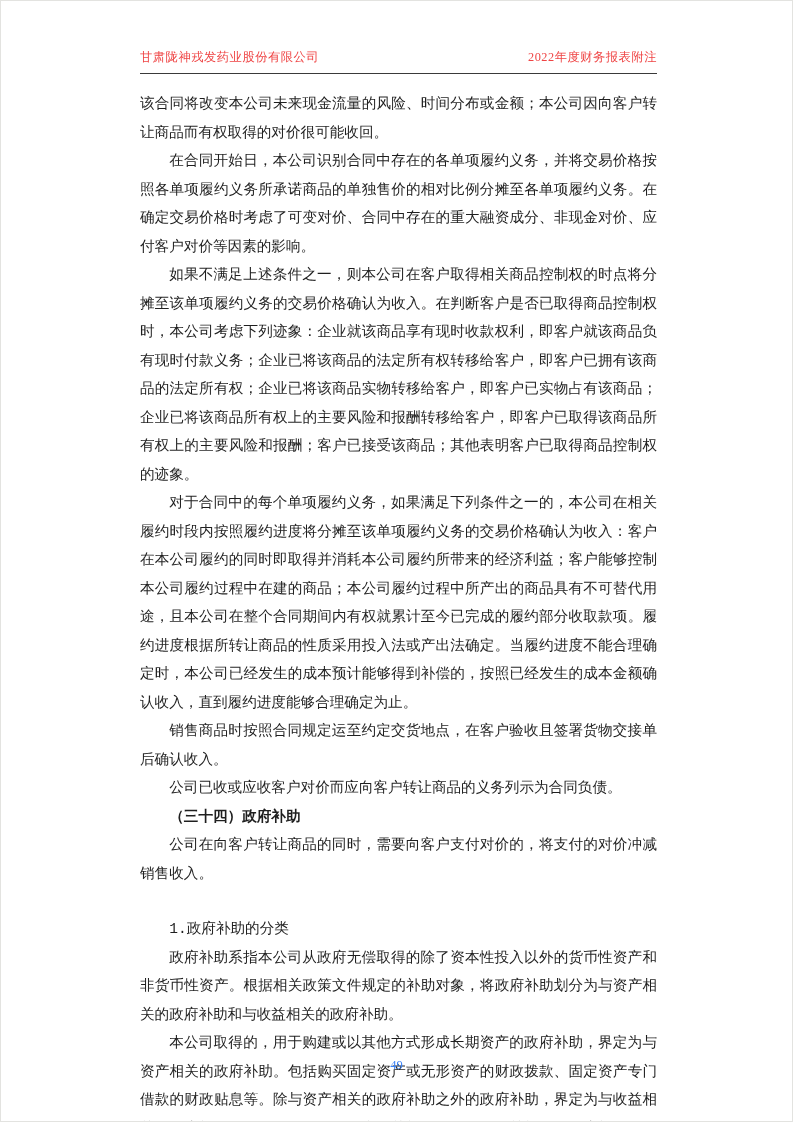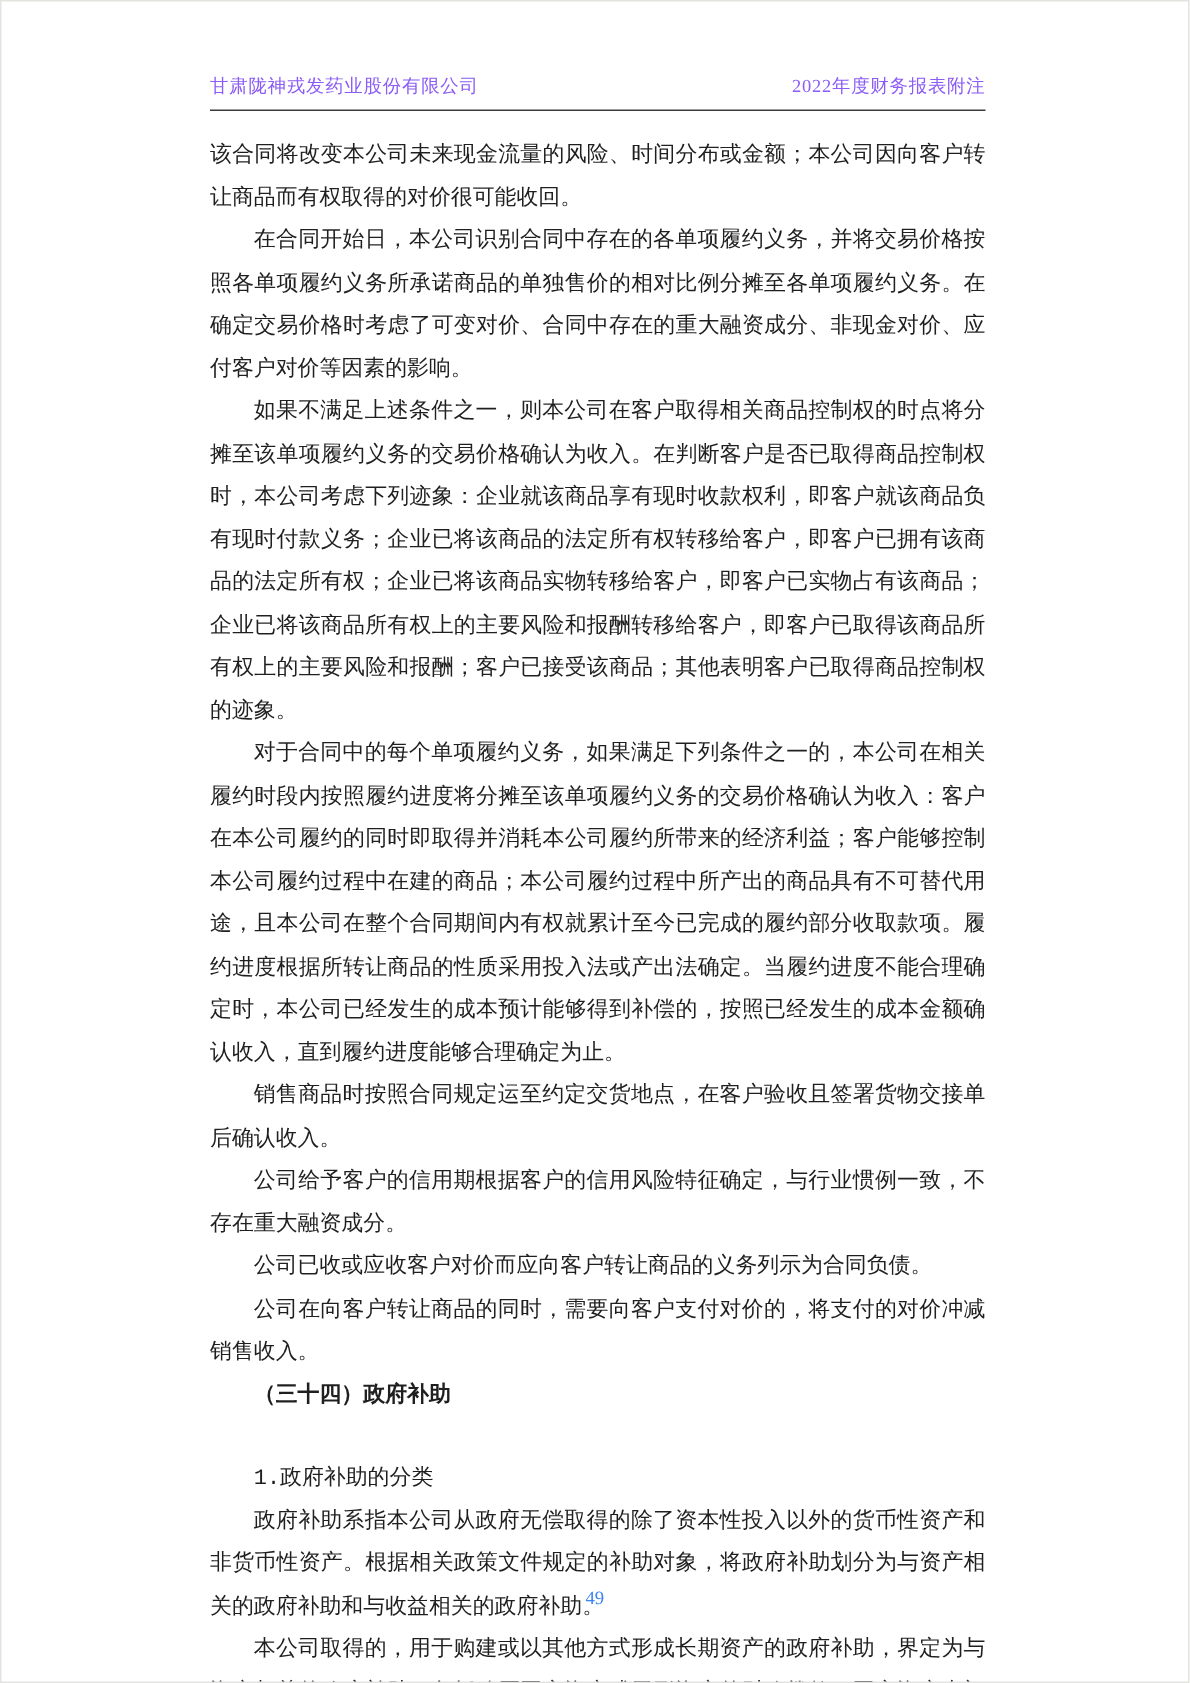--- a/index.html
+++ b/index.html
@@ -24,21 +24,21 @@
     top: 48px;
     left: 139px;
     width: 517px;
     display: flex;
     justify-content: space-between;
     align-items: flex-end;
     font-size: 12.3px;
     letter-spacing: 0.5px;
     padding-bottom: 7px;
     border-bottom: 1.2px solid #3a3a3a;
-    color: #8b5cf6;
+    color: #ef4444;
   }
   .page-body {
     position: absolute;
     top: 89px;
     left: 139px;
     width: 517px;
     font-size: 14.6px;
     line-height: 28.5px;
     text-align: justify;
     text-justify: inter-ideograph;
@@ -70,24 +70,23 @@
     <span>甘肃陇神戎发药业股份有限公司</span>
     <span>2022年度财务报表附注</span>
   </div>
 
   <div class="page-body" id="page-body">
       <p class="block continued">该合同将改变本公司未来现金流量的风险、时间分布或金额；本公司因向客户转让商品而有权取得的对价很可能收回。</p>
       <p class="block paragraph">在合同开始日，本公司识别合同中存在的各单项履约义务，并将交易价格按照各单项履约义务所承诺商品的单独售价的相对比例分摊至各单项履约义务。在确定交易价格时考虑了可变对价、合同中存在的重大融资成分、非现金对价、应付客户对价等因素的影响。</p>
       <p class="block paragraph">如果不满足上述条件之一，则本公司在客户取得相关商品控制权的时点将分摊至该单项履约义务的交易价格确认为收入。在判断客户是否已取得商品控制权时，本公司考虑下列迹象：企业就该商品享有现时收款权利，即客户就该商品负有现时付款义务；企业已将该商品的法定所有权转移给客户，即客户已拥有该商品的法定所有权；企业已将该商品实物转移给客户，即客户已实物占有该商品；企业已将该商品所有权上的主要风险和报酬转移给客户，即客户已取得该商品所有权上的主要风险和报酬；客户已接受该商品；其他表明客户已取得商品控制权的迹象。</p>
       <p class="block paragraph">对于合同中的每个单项履约义务，如果满足下列条件之一的，本公司在相关履约时段内按照履约进度将分摊至该单项履约义务的交易价格确认为收入：客户在本公司履约的同时即取得并消耗本公司履约所带来的经济利益；客户能够控制本公司履约过程中在建的商品；本公司履约过程中所产出的商品具有不可替代用途，且本公司在整个合同期间内有权就累计至今已完成的履约部分收取款项。履约进度根据所转让商品的性质采用投入法或产出法确定。当履约进度不能合理确定时，本公司已经发生的成本预计能够得到补偿的，按照已经发生的成本金额确认收入，直到履约进度能够合理确定为止。</p>
       <p class="block paragraph">销售商品时按照合同规定运至约定交货地点，在客户验收且签署货物交接单后确认收入。</p>
-      <p class="block paragraph">公司给予客户的信用期根据客户的信用风险特征确定，与行业惯例一致，不存在重大融资成分。</p>
       <p class="block paragraph">公司已收或应收客户对价而应向客户转让商品的义务列示为合同负债。</p>
+      <p class="block heading">（三十四）政府补助</p>
       <p class="block paragraph">公司在向客户转让商品的同时，需要向客户支付对价的，将支付的对价冲减销售收入。</p>
-      <p class="block heading">（三十四）政府补助</p>
       <p class="block subheading">1.政府补助的分类</p>
       <p class="block paragraph">政府补助系指本公司从政府无偿取得的除了资本性投入以外的货币性资产和非货币性资产。根据相关政策文件规定的补助对象，将政府补助划分为与资产相关的政府补助和与收益相关的政府补助。</p>
       <p class="block paragraph">本公司取得的，用于购建或以其他方式形成长期资产的政府补助，界定为与资产相关的政府补助。包括购买固定资产或无形资产的财政拨款、固定资产专门借款的财政贴息等。除与资产相关的政府补助之外的政府补助，界定为与收益相关的政府补助。对于同时包含与资产相关部分和与收益相关部分的政府补助，区分不同部分分别进行会计处理；难以区分的，整体归类为与收益相关的政府补助。</p>
     </div>
 
   <div class="page-footer">
     <span>49</span>
   </div>
 </div>
 

